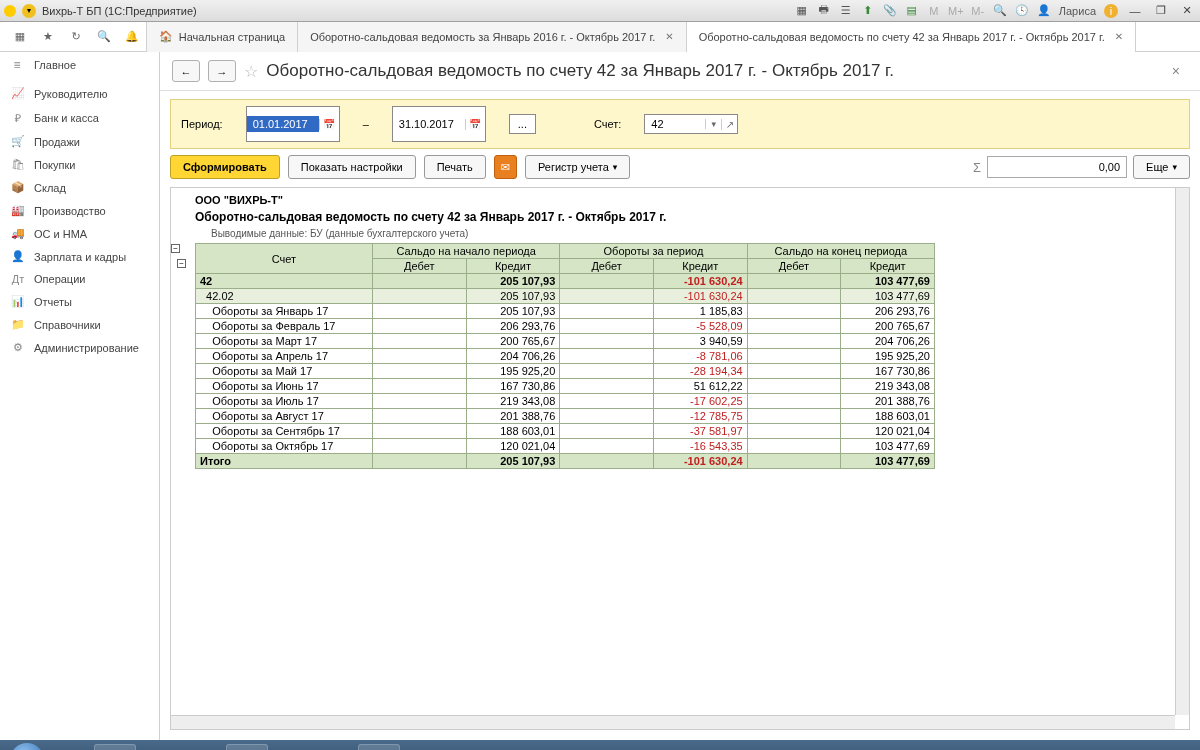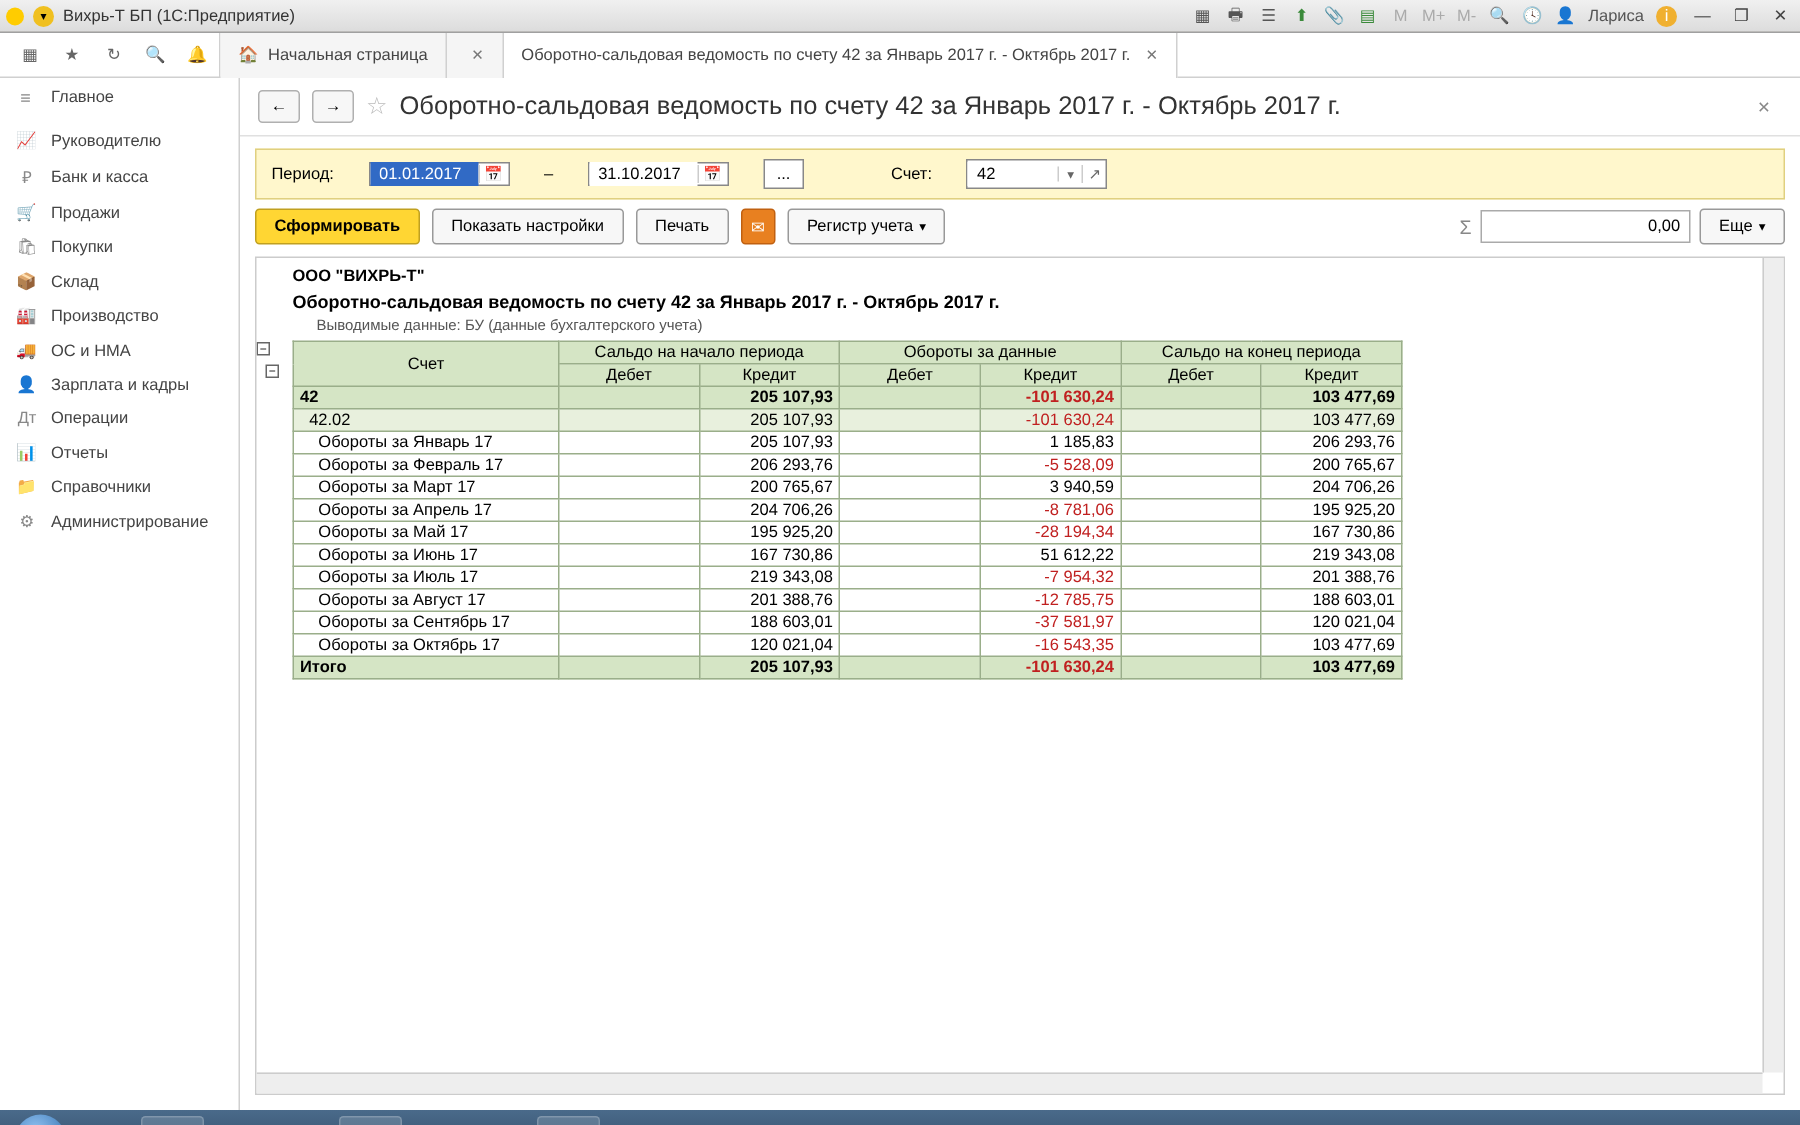--- a/index.html
+++ b/index.html
@@ -39,21 +39,21 @@
 .main { flex: 1; display: flex; flex-direction: column; background: #fff; }
 .main-head { display: flex; align-items: center; gap: 8px; padding: 8px 12px; border-bottom: 1px solid #e0e0e0; }
 .nav-btn { width: 28px; height: 22px; border: 1px solid #b0b0b0; background: #f7f7f7; border-radius: 3px; display: flex; align-items: center; justify-content: center; cursor: pointer; }
 .star-ic { color: #bbb; font-size: 16px; }
 .page-title { font-size: 17px; color: #333; font-weight: normal; }
 .close-x { margin-left: auto; color: #888; cursor: pointer; padding: 0 8px; font-size: 14px; }
 
 
 .filter-bar { margin: 8px 10px 6px; background: #fff7cc; border: 1px solid #e0d080; padding: 6px 10px; display: flex; align-items: center; gap: 23px; }
 .filter-bar label { font-size: 11px; }
-.date-field { display: flex; align-items: center; border: 1px solid #888; background: #fff; height: 16px; }
+.date-field { display: flex; align-items: center; border: 1px solid #888; background: #fff; height: 36px; }
 .date-field input { border: none; padding: 2px 6px; width: 72px; font-size: 11px; outline: none; }
 .date-field.sel input { background: #316ac5; color: #fff; }
 .date-field .cal { width: 20px; text-align: center; border-left: 1px solid #ccc; cursor: pointer; color: #666; font-size: 10px; }
 .acc-field { display: flex; align-items: center; border: 1px solid #888; background: #fff; height: 20px; }
 .acc-field input { border: none; padding: 2px 6px; width: 60px; font-size: 11px; outline: none; }
 .acc-field .dd { width: 16px; text-align: center; border-left: 1px solid #ccc; cursor: pointer; color: #666; font-size: 9px; }
 .acc-field .ext { width: 16px; text-align: center; border-left: 1px solid #ccc; cursor: pointer; color: #666; font-size: 10px; }
 .dots-btn { height: 20px; padding: 0 8px; border: 1px solid #888; background: #fff; cursor: pointer; }
 
 
@@ -132,20 +132,21 @@
     <div class="ti">↻</div>
     <div class="ti">🔍</div>
     <div class="ti">🔔</div>
   </div>
   <div class="tabs-strip">
     <div class="tab">
       <span class="home-ic">🏠</span>
       <span>Начальная страница</span>
     </div>
     <div class="tab">
+      <span>Оборотно-сальдовая ведомость за Январь 2016 г. - Октябрь 2017 г.</span>
       <span class="tx">✕</span>
     </div>
     <div class="tab active">
       <span>Оборотно-сальдовая ведомость по счету 42 за Январь 2017 г. - Октябрь 2017 г.</span>
       <span class="tx">✕</span>
     </div>
   </div>
 </div>
 
 <div class="app-body">
@@ -259,21 +260,21 @@
     <div class="report-wrap">
       <div class="rpt-company" style="margin-left:16px;">ООО "ВИХРЬ-Т"</div>
       <div class="rpt-title" style="margin-left:16px;">Оборотно-сальдовая ведомость по счету 42 за Январь 2017 г. - Октябрь 2017 г.</div>
       <div class="rpt-sub" style="margin-left:32px;">Выводимые данные: БУ (данные бухгалтерского учета)</div>
 
       <table class="report" id="rpt-table">
         <thead>
           <tr>
             <th rowspan="2" style="width:170px;">Счет</th>
             <th colspan="2">Сальдо на начало периода</th>
-            <th colspan="2">Обороты за данные</th>
+            <th colspan="2">Обороты за период</th>
             <th colspan="2">Сальдо на конец периода</th>
           </tr>
           <tr>
             <th style="width:90px;">Дебет</th>
             <th style="width:90px;">Кредит</th>
             <th style="width:90px;">Дебет</th>
             <th style="width:90px;">Кредит</th>
             <th style="width:90px;">Дебет</th>
             <th style="width:90px;">Кредит</th>
           </tr>
@@ -349,21 +350,21 @@
               <td class="num"></td>
               <td class="num">51 612,22</td>
               <td class="num"></td>
               <td class="num">219 343,08</td>
             </tr>
             <tr>
               <td class="acc-col">&nbsp;&nbsp;&nbsp;&nbsp;Обороты за Июль 17</td>
               <td class="num"></td>
               <td class="num">219 343,08</td>
               <td class="num"></td>
-              <td class="num neg">-7 954,32</td>
+              <td class="num neg">-17 602,25</td>
               <td class="num"></td>
               <td class="num">201 388,76</td>
             </tr>
             <tr>
               <td class="acc-col">&nbsp;&nbsp;&nbsp;&nbsp;Обороты за Август 17</td>
               <td class="num"></td>
               <td class="num">201 388,76</td>
               <td class="num"></td>
               <td class="num neg">-12 785,75</td>
               <td class="num"></td>

